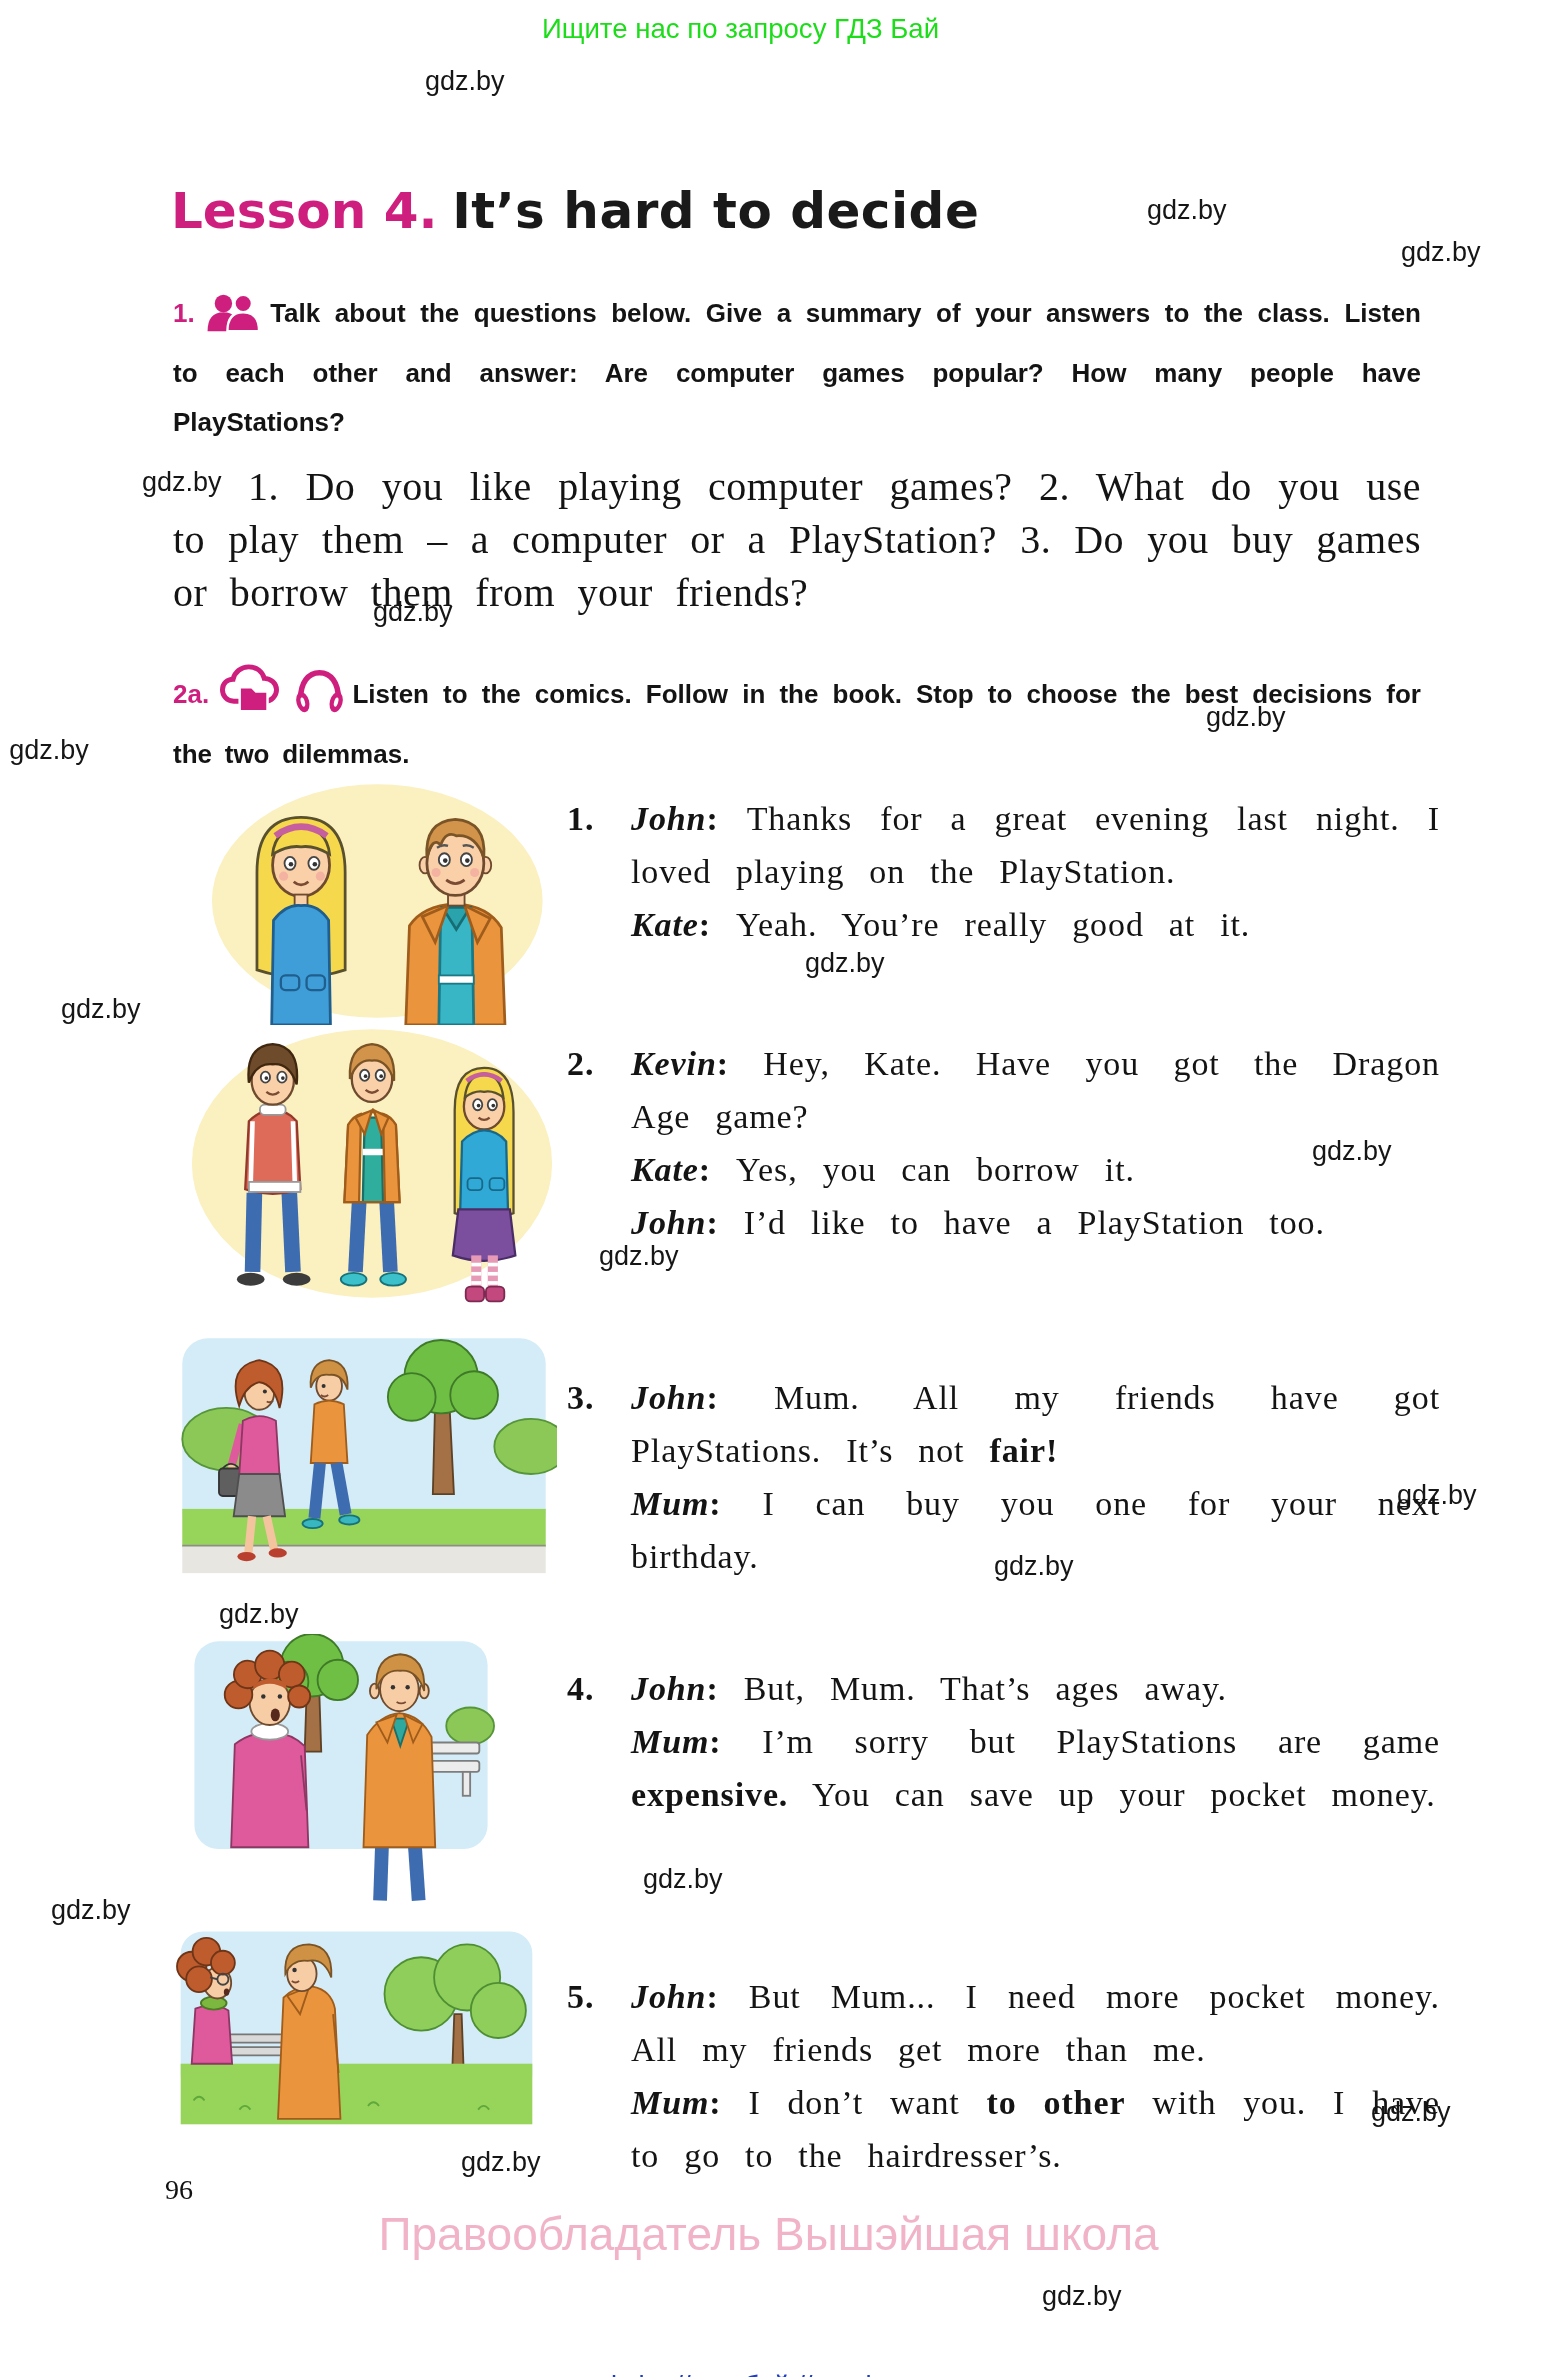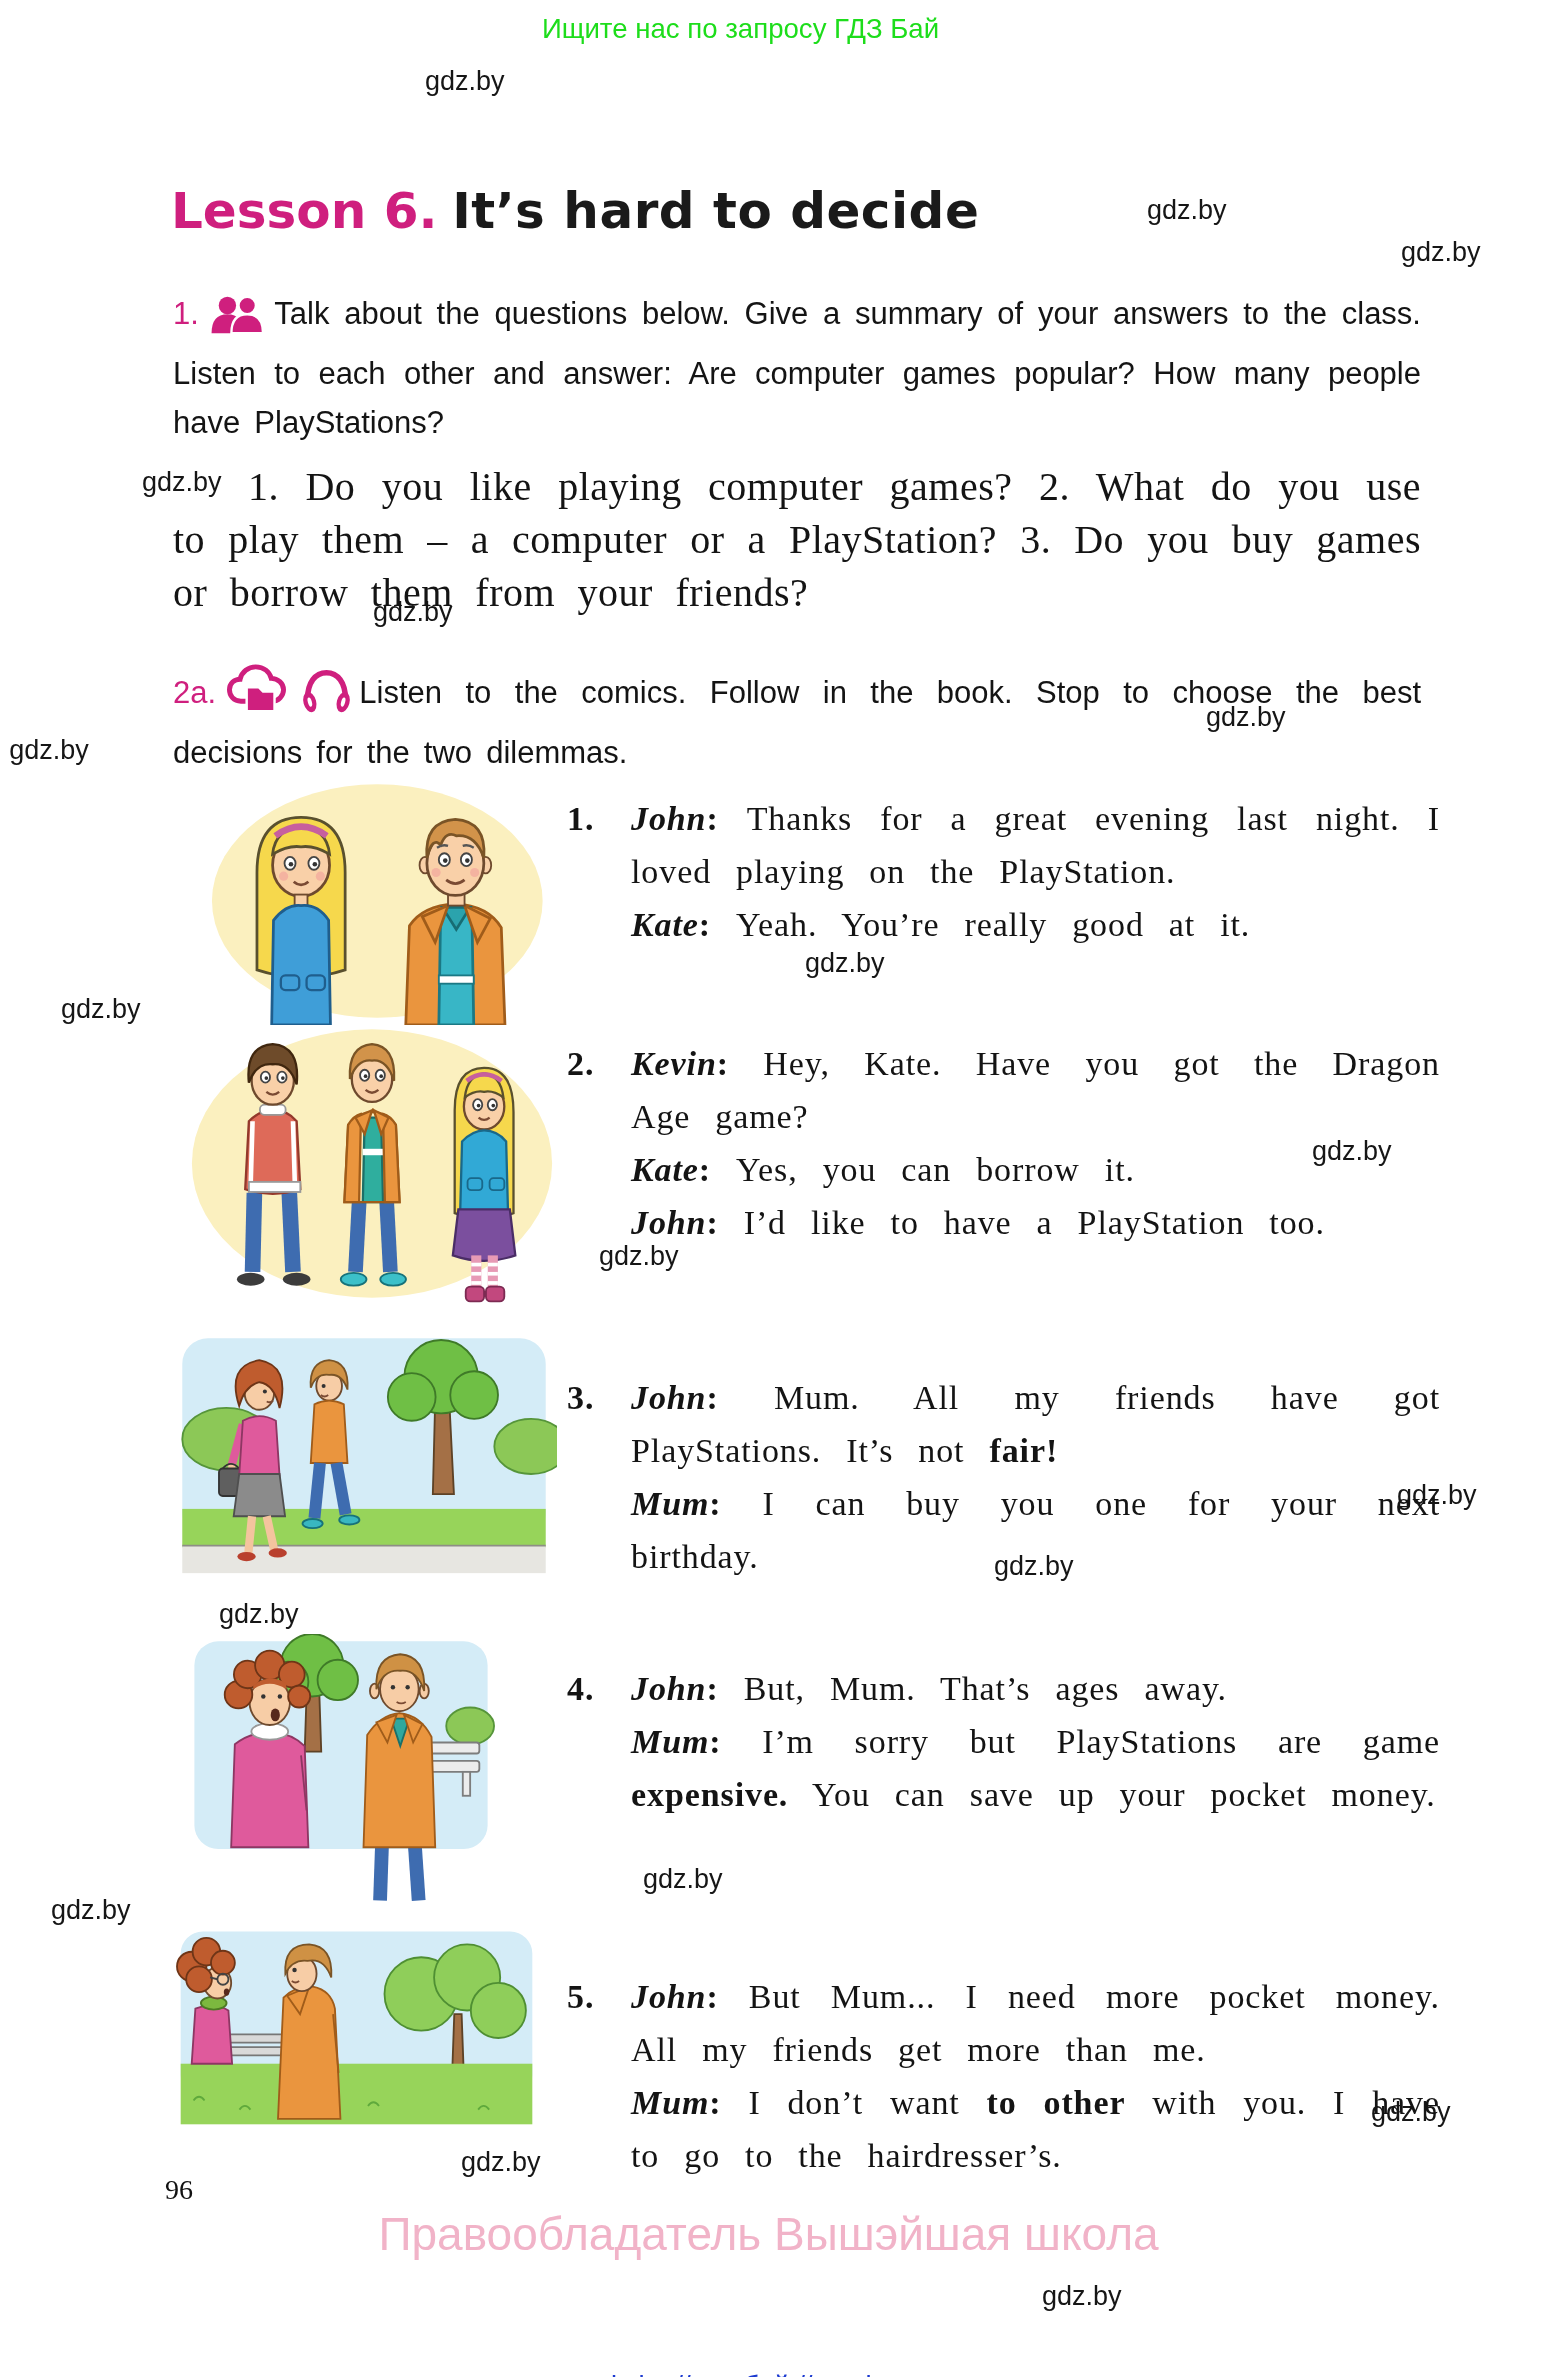--- a/index.html
+++ b/index.html
@@ -6,21 +6,21 @@
   .page{position:relative;width:1481px;height:2377px;background:#fff;overflow:hidden;
         font-family:"Liberation Serif",serif;color:#141414;}
   .green-top{position:absolute;top:13px;left:0;width:100%;text-align:center;
         font:27.6px "Liberation Sans",sans-serif;color:#1ddd1b;}
   .wm{position:absolute;font:27px "Liberation Sans",sans-serif;color:#161616;white-space:nowrap;}
   .title{position:absolute;left:171px;top:182px;margin:0;font-family:"DejaVu Sans",sans-serif;
         font-weight:bold;font-size:50px;white-space:nowrap;}
   .title .lesson{color:#cf1f7e;margin-right:14.7px;}
   .title .tname{color:#1a1a1a;letter-spacing:0.5px;}
   .task{position:absolute;left:173px;width:1248px;margin:0;font-family:"Liberation Sans",sans-serif;
-        font-weight:normal;font-size:31px;line-height:49px;color:#141414;text-align:justify;word-spacing:5.5px;}
+        font-weight:bold;font-size:26px;line-height:49px;color:#141414;text-align:justify;word-spacing:5.5px;}
   .task1{top:289px;}
   .task2{top:664px;}
   .task-num{color:#cf1f7e;padding-right:3.7px;}
   .task-icon{display:inline-block;vertical-align:-11px;margin:0 7.4px;}
   .questions{position:absolute;left:173px;top:460px;width:1248px;margin:0;font-size:40px;
         line-height:53px;text-align:justify;text-indent:75px;word-spacing:12px;letter-spacing:0.5px;}
   .dlg{position:absolute;left:567px;width:873px;font-size:34px;line-height:53px;letter-spacing:0.9px;word-spacing:15.6px;}
   .dlg-num{position:absolute;left:0;top:0;font-weight:bold;}
   .dlg-body{margin-left:64px;}
   .turn{margin:0;text-align:justify;}
@@ -61,21 +61,21 @@
   <span class="wm" style="left:1397px;top:1480px">gdz.by</span>
   <span class="wm" style="left:994px;top:1551px">gdz.by</span>
   <span class="wm" style="left:219px;top:1599px">gdz.by</span>
   <span class="wm" style="left:643px;top:1864px">gdz.by</span>
   <span class="wm" style="left:51px;top:1895px">gdz.by</span>
   <span class="wm" style="left:1371px;top:2097px">gdz.by</span>
   <span class="wm" style="left:461px;top:2147px">gdz.by</span>
   <span class="wm" style="left:1042px;top:2281px">gdz.by</span>
 
   <h1 class="title">
-    <span class="lesson">Lesson 6.</span><span class="tname">It’s hard to decide</span>
+    <span class="lesson">Lesson 4.</span><span class="tname">It’s hard to decide</span>
   </h1>
 
   <p class="task task1">
     <span class="task-num">1.</span><span class="task-icon"><svg width="57" height="40" viewBox="0 0 72 50">
       <g fill="#cf1f7e">
             <circle cx="22" cy="13" r="11"></circle>
             <path d="M2 48 Q2 24 22 24 Q42 24 42 48 Z"></path>
           </g>
       <g fill="#cf1f7e" stroke="#fff" stroke-width="3">
             <circle cx="47" cy="13" r="11"></circle>

